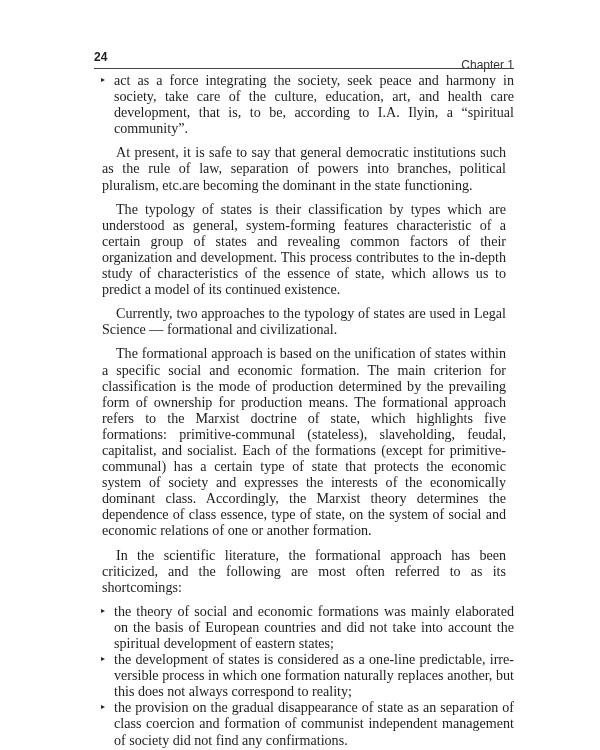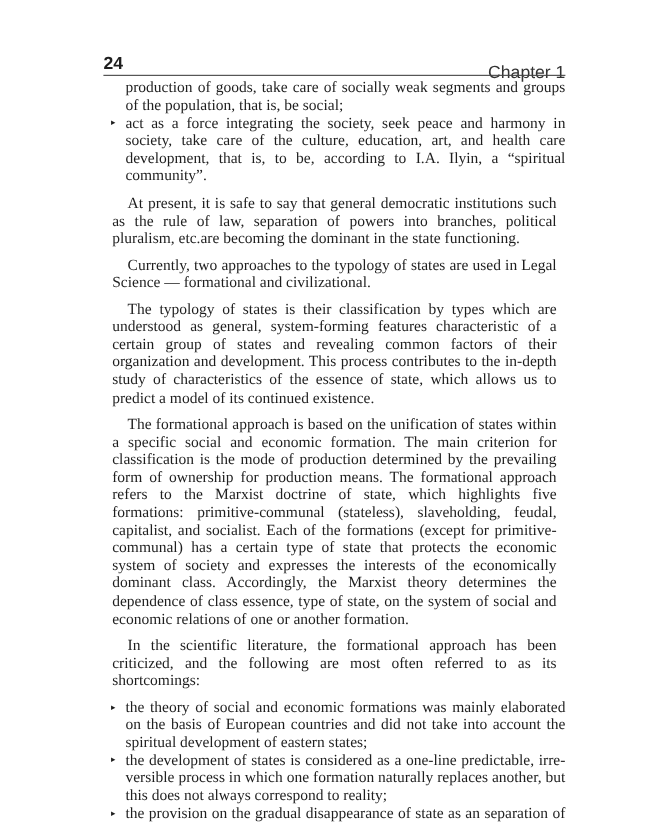--- a/index.html
+++ b/index.html
@@ -1,19 +1,19 @@
 <!DOCTYPE html>
 <html><head>
   <meta charset="utf-8">
   <style>
     html, body { margin: 0; padding: 0; background: #ffffff; }
     body { width: 600px; height: 750px; position: relative; overflow: hidden; color: #1e1e1e; }
     .header {
       position: absolute; left: 94px; top: 50px; width: 420px; height: 18px;
-      font-family: "Liberation Sans", sans-serif; font-size: 16px;
+      font-family: "Liberation Sans", sans-serif; font-size: 12px;
     }
     .page-num { position: absolute; left: 0; top: 0; font-weight: bold; }
     .chapter { position: absolute; right: 0; top: 8px; color: #333; font-stretch: condensed; }
     .rule { position: absolute; left: 94px; top: 68px; width: 420px; height: 0; border-top: 1px solid #444; }
     .content {
       position: absolute; left: 94px; top: 72px; width: 420px;
       font-family: "Liberation Serif", serif; font-size: 14.1px; line-height: 16.1px;
       text-align: justify; hyphens: manual;
     }
     .content p { margin: 8px; text-indent: 14px; }
@@ -27,32 +27,29 @@
 </head>
 <body>
 
 <div class="header">
   <span class="page-num">24</span>
   <span class="chapter">Chapter 1</span>
 </div>
 <div class="rule"></div>
 
 <div class="content">
-  <div class="cont-block">
-    <span>production of goods, take care of socially weak segments and groups of the population, that is, be social;</span>
-  </div>
   <ul>
     <li>
       <span class="bullet">▸</span>
       <span>act as a force integrating the society, seek peace and harmony in society, take care of the culture, education, art, and health care development, that is, to be, according to I.A. Ilyin, a “spiritual community”.</span>
     </li>
   </ul>
   <p>At present, it is safe to say that general democratic institutions such as the rule of law, separation of powers into branches, political pluralism, etc.are be­coming the dominant in the state functioning.</p>
+  <p>The typology of states is their classification by types which are understood as general, system-forming features characteristic of a certain group of states and revealing common factors of their organization and development. This process contributes to the in-depth study of characteristics of the essence of state, which allows us to predict a model of its continued existence.</p>
   <p>Currently, two approaches to the typology of states are used in Legal Science — formational and civilizational.</p>
-  <p>The typology of states is their classification by types which are understood as general, system-forming features characteristic of a certain group of states and revealing common factors of their organization and development. This process contributes to the in-depth study of characteristics of the essence of state, which allows us to predict a model of its continued existence.</p>
   <p>The formational approach is based on the unification of states within a spe­cific social and economic formation. The main criterion for classification is the mode of production determined by the prevailing form of ownership for production means. The formational approach refers to the Marxist doctrine of state, which highlights five formations: primitive-communal (stateless), slave­holding, feudal, capitalist, and socialist. Each of the formations (except for primitive-communal) has a certain type of state that protects the economic system of society and expresses the interests of the economically dominant class. Accordingly, the Marxist theory determines the dependence of class es­sence, type of state, on the system of social and economic relations of one or another formation.</p>
   <p>In the scientific literature, the formational approach has been criticized, and the following are most often referred to as its shortcomings:</p>
   <ul>
     <li>
       <span class="bullet">▸</span>
       <span>the theory of social and economic formations was mainly elaborated on the basis of European countries and did not take into account the spiritual development of eastern states;</span>
     </li>
     <li>
       <span class="bullet">▸</span>
       <span>the development of states is considered as a one-line predictable, irre­versible process in which one formation naturally replaces another, but this does not always correspond to reality;</span>

